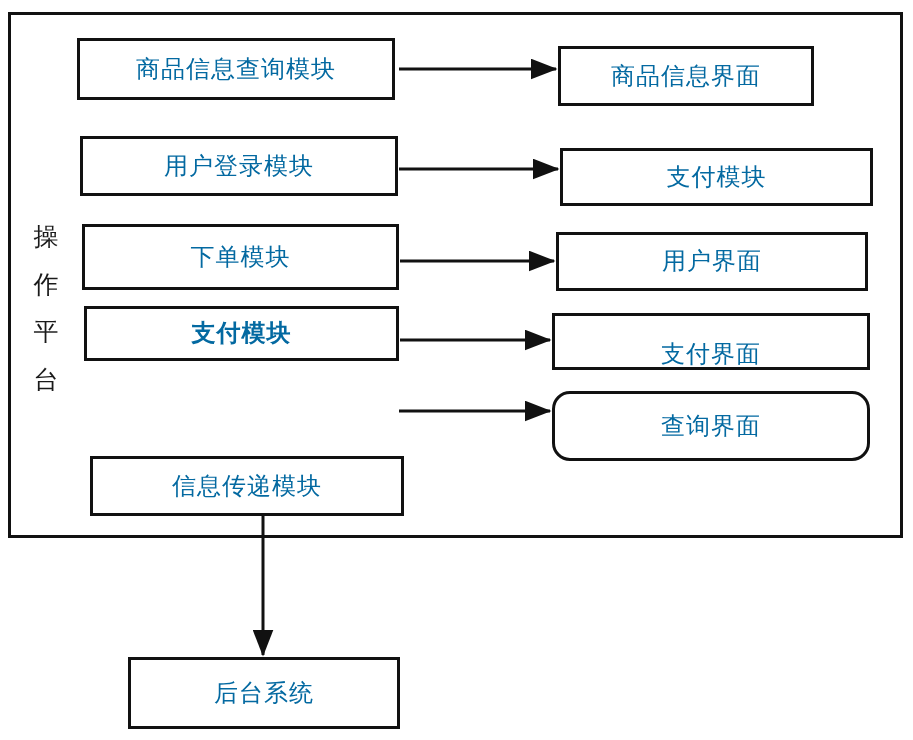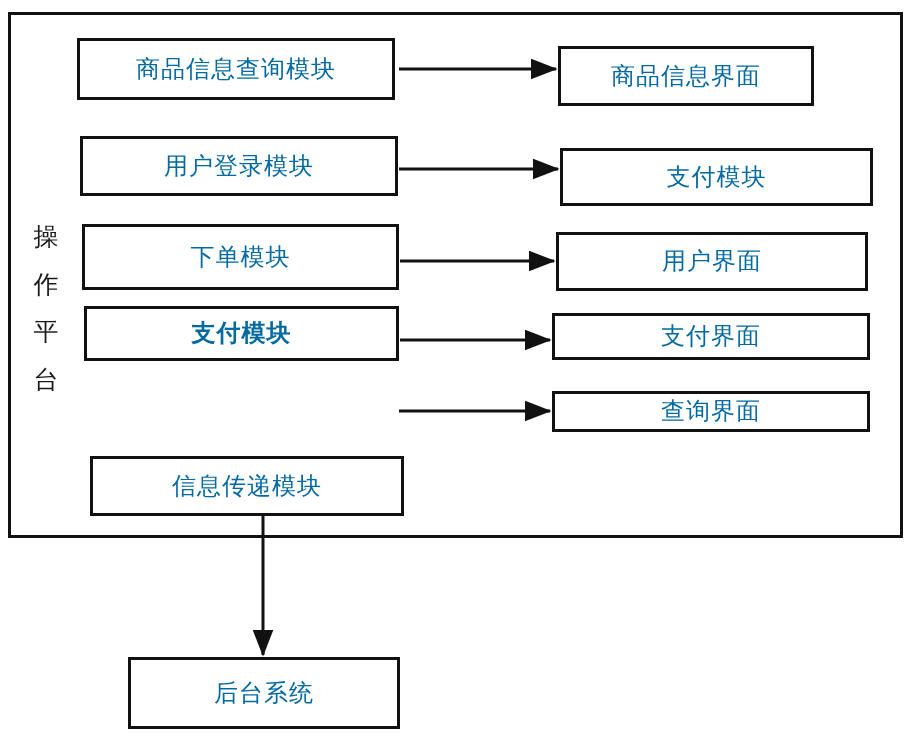--- a/index.html
+++ b/index.html
@@ -108,24 +108,24 @@
 
   <div class="node" style="left: 558px; top: 46px; width: 256px; height: 60px;">
     <span class="node-label">商品信息界面</span>
   </div>
   <div class="node" style="left: 560px; top: 148px; width: 313px; height: 58px;">
     <span class="node-label">支付模块</span>
   </div>
   <div class="node" style="left: 556px; top: 232px; width: 312px; height: 59px;">
     <span class="node-label">用户界面</span>
   </div>
-  <div class="node" style="left: 552px; top: 313px; width: 318px; height: 47px;">
+  <div class="node" style="left: 552px; top: 313px; width: 318px; height: 57px; align-items: flex-end;">
     <span class="node-label">支付界面</span>
   </div>
-  <div class="node" style="left: 552px; top: 391px; width: 318px; height: 41px;">
+  <div class="node" style="left: 552px; top: 391px; width: 318px; height: 70px; border-radius: 18px;">
     <span class="node-label">查询界面</span>
   </div>
 
   <div class="node" style="left: 128px; top: 657px; width: 272px; height: 72px;">
     <span class="node-label">后台系统</span>
   </div>
 
   <svg class="connector-layer" width="913" height="740" viewBox="0 0 913 740" xmlns="http://www.w3.org/2000/svg">
     <defs>
       <marker id="arrowhead" markerWidth="9" markerHeight="7" refX="8.5" refY="3.5" orient="auto" markerUnits="strokeWidth">

